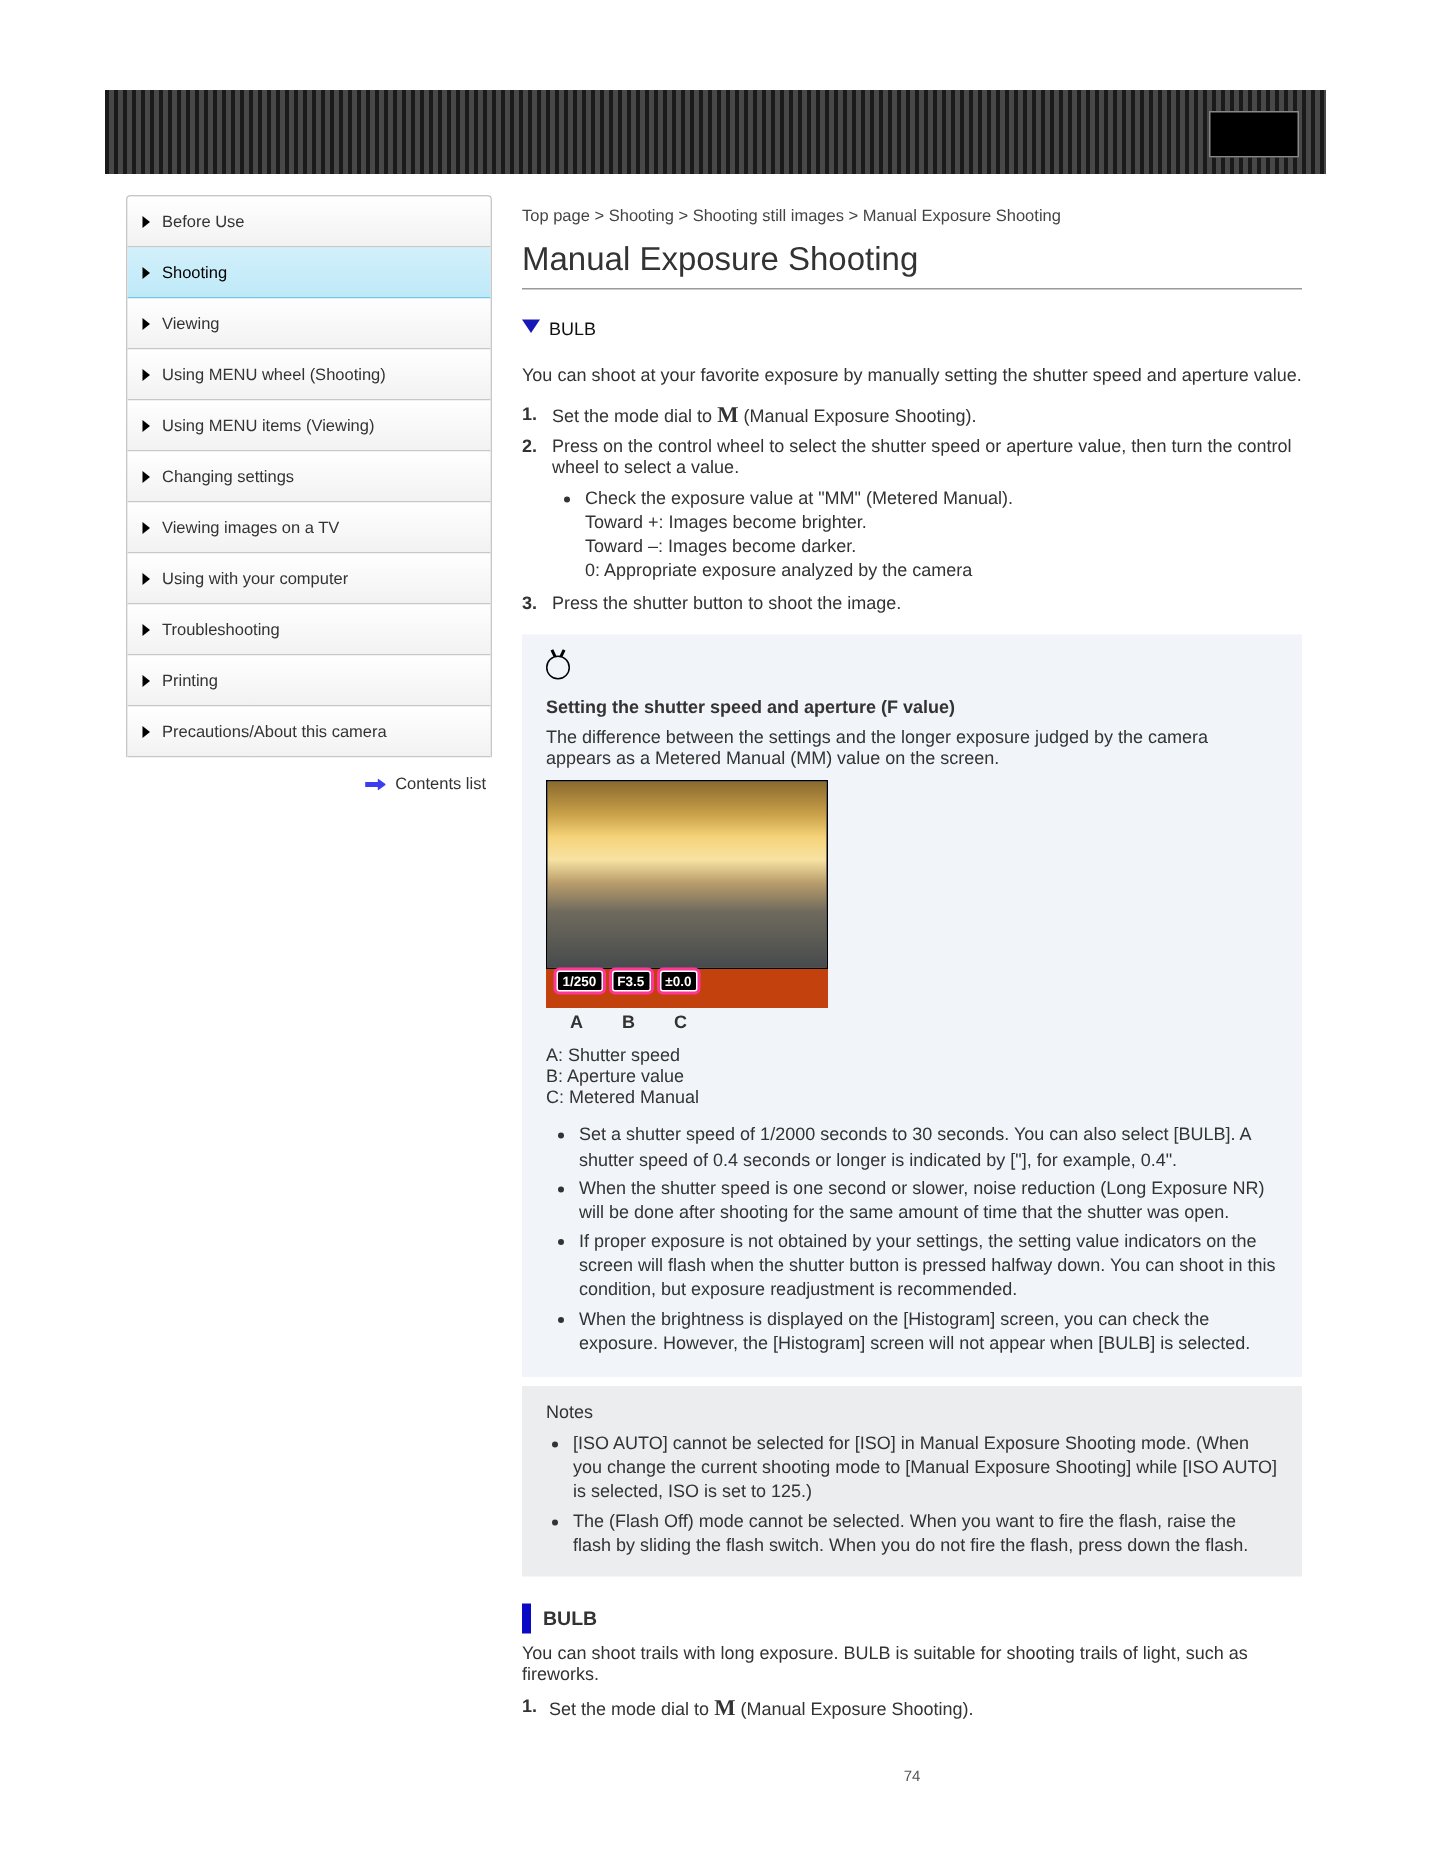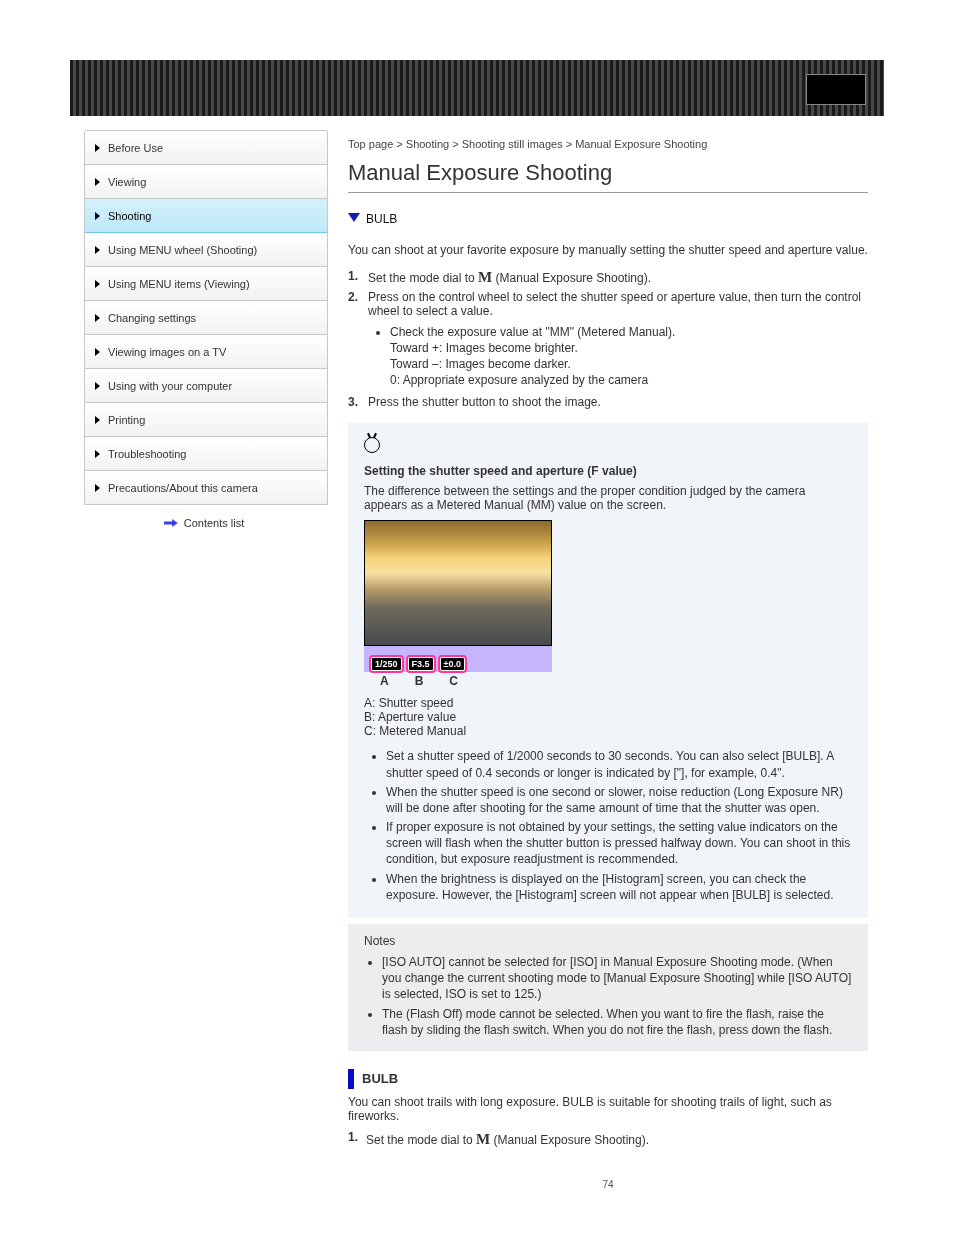--- a/index.html
+++ b/index.html
@@ -8,21 +8,21 @@
   .searchbox{position:absolute;right:18px;top:14px;width:58px;height:29px;background:#000;border:1px solid #888}
   .layout{display:flex;gap:20px;padding:14px 0 0 14px}
   
   .sidebar{width:244px;flex:none}
   .side-list{border:1px solid #c7c7c7;border-bottom:none;border-radius:3px 3px 0 0;overflow:hidden}
   .side-item{display:flex;align-items:center;gap:8px;height:33px;border-bottom:1px solid #c7c7c7;padding:0 10px;font-size:11px;color:#333;background:linear-gradient(#ffffff,#f2f2f2);cursor:pointer}
   .side-item.active{background:linear-gradient(#d2f0fb,#bfe9f8);color:#000}
   .side-item.active:first-child{border-top:1px solid #70c8e6}
   .side-item.active{border-bottom:1px solid #70c8e6}
   .caret{width:0;height:0;border-top:4px solid transparent;border-bottom:4px solid transparent;border-left:5px solid #000}
-  .backtop{display:flex;align-items:center;justify-content:center;gap:6px;font-size:11px;color:#333;margin:12px 4px 0 0;cursor:pointer}
+  .backtop{display:flex;align-items:center;justify-content:flex-end;gap:6px;font-size:11px;color:#333;margin:12px 4px 0 0;cursor:pointer}
   .arrow-r{width:14px;height:8px;background:linear-gradient(90deg,#3d3df0,#3d3df0);clip-path:polygon(0 30%,60% 30%,60% 0,100% 50%,60% 100%,60% 70%,0 70%)}
   
   .main{flex:1;padding-right:16px}
   .crumb{font-size:11px;color:#444;margin:8px 0 4px}
   .h1{font-size:22px;font-weight:normal;border-bottom:1px solid #999;padding:0 0 6px;margin:10px 0 16px}
   .tri{display:inline-block;width:0;height:0;border-left:6px solid transparent;border-right:6px solid transparent;border-top:9px solid #1818b8;margin-right:6px;vertical-align:1px}
   .jumplinks{font-size:12px;line-height:1.8}
   .jumplinks a{color:#111;text-decoration:none}
   .steps{margin-top:12px}
   .step{display:flex;gap:10px;margin:4px 0;font-size:12px}
@@ -32,21 +32,21 @@
   ul.bul{margin:6px 0 0 22px;padding:0;font-size:12px}
   ul.bul li{margin:3px 0;line-height:1.35}
   
   .tipbox{background:#f1f4f8;padding:14px 16px 12px;margin-top:14px;font-size:12px}
   .tipicon{width:14px;height:14px;border:1.5px solid #000;border-radius:50%;position:relative;display:inline-block;margin-bottom:8px}
   .tipicon::before{content:"";position:absolute;width:2px;height:5px;background:#000;left:3px;top:-5px;transform:rotate(-25deg)}
   .tipicon::after{content:"";position:absolute;width:2px;height:5px;background:#000;right:3px;top:-5px;transform:rotate(25deg)}
   .tiphead{font-weight:bold;margin-bottom:6px}
   .photo{width:188px;margin:8px 0 4px;position:relative}
   .photo .img{height:124px;background:linear-gradient(#8a6a2e 0%,#caa24a 18%,#f6d37a 30%,#f7e2a2 42%,#b79b6a 55%,#6f6a5d 70%,#474b4c 100%);border:1px solid #000}
-  .photo .bar{background:#c4b5fd;height:26px;display:flex;align-items:flex-end;gap:4px;padding:0 6px}
+  .photo .bar{background:#c2410c;height:26px;display:flex;align-items:flex-start;gap:4px;padding:0 6px}
   .pill{background:#000;border:2px solid #fff;border-radius:3px;color:#fff;font-size:9px;font-weight:bold;padding:1px 3px;outline:2px solid #ff3597;outline-offset:-1px}
   .abc{display:flex;gap:26px;padding:2px 0 0 16px;font-weight:bold;font-size:12px}
   
   .notes{background:#ebedef;padding:10px 16px;margin-top:6px;font-size:12px}
   
   .rel-h{display:flex;align-items:center;gap:8px;margin:18px 0 6px}
   .rel-bar{width:6px;height:20px;background:#0a0ac6}
   .rel-title{font-weight:bold;font-size:13px}
   .pagenum{text-align:center;font-size:10px;color:#555;margin-top:30px;padding-bottom:20px}
 </style>
@@ -58,28 +58,28 @@
     <div class="searchbox"></div>
   </div>
 
   <div class="layout">
     <div class="sidebar">
       <div class="side-list">
         <div class="side-item">
             <span class="caret"></span>
             <span>Before Use</span>
           </div>
+        <div class="side-item active">
+            <span class="caret"></span>
+            <span>Shooting</span>
+          </div>
         <div class="side-item">
             <span class="caret"></span>
             <span>Viewing</span>
           </div>
-        <div class="side-item active">
-            <span class="caret"></span>
-            <span>Shooting</span>
-          </div>
         <div class="side-item">
             <span class="caret"></span>
             <span>Using MENU wheel (Shooting)</span>
           </div>
         <div class="side-item">
             <span class="caret"></span>
             <span>Using MENU items (Viewing)</span>
           </div>
         <div class="side-item">
             <span class="caret"></span>
@@ -88,25 +88,25 @@
         <div class="side-item">
             <span class="caret"></span>
             <span>Viewing images on a TV</span>
           </div>
         <div class="side-item">
             <span class="caret"></span>
             <span>Using with your computer</span>
           </div>
         <div class="side-item">
             <span class="caret"></span>
+            <span>Troubleshooting</span>
+          </div>
+        <div class="side-item">
+            <span class="caret"></span>
             <span>Printing</span>
-          </div>
-        <div class="side-item">
-            <span class="caret"></span>
-            <span>Troubleshooting</span>
           </div>
         <div class="side-item">
             <span class="caret"></span>
             <span>Precautions/About this camera</span>
           </div>
       </div>
       <div class="backtop">
         <span class="arrow-r"></span>
         <span>Contents list</span>
       </div>
@@ -141,21 +141,21 @@
         </div>
         <div class="step">
           <div class="num">3.</div>
           <div class="body">Press the shutter button to shoot the image.</div>
         </div>
       </div>
 
       <div class="tipbox">
         <span class="tipicon"></span>
         <div class="tiphead">Setting the shutter speed and aperture (F value)</div>
-        <div>The difference between the settings and the proper condition judged by the camera appears as a Metered Manual (MM) value on the screen.</div>
+        <div>The difference between the settings and the longer exposure judged by the camera appears as a Metered Manual (MM) value on the screen.</div>
 
         <div class="photo">
           <div class="img"></div>
           <div class="bar">
             <span class="pill">1/250</span>
             <span class="pill">F3.5</span>
             <span class="pill">±0.0</span>
           </div>
           <div class="abc">
             <span>A</span>

